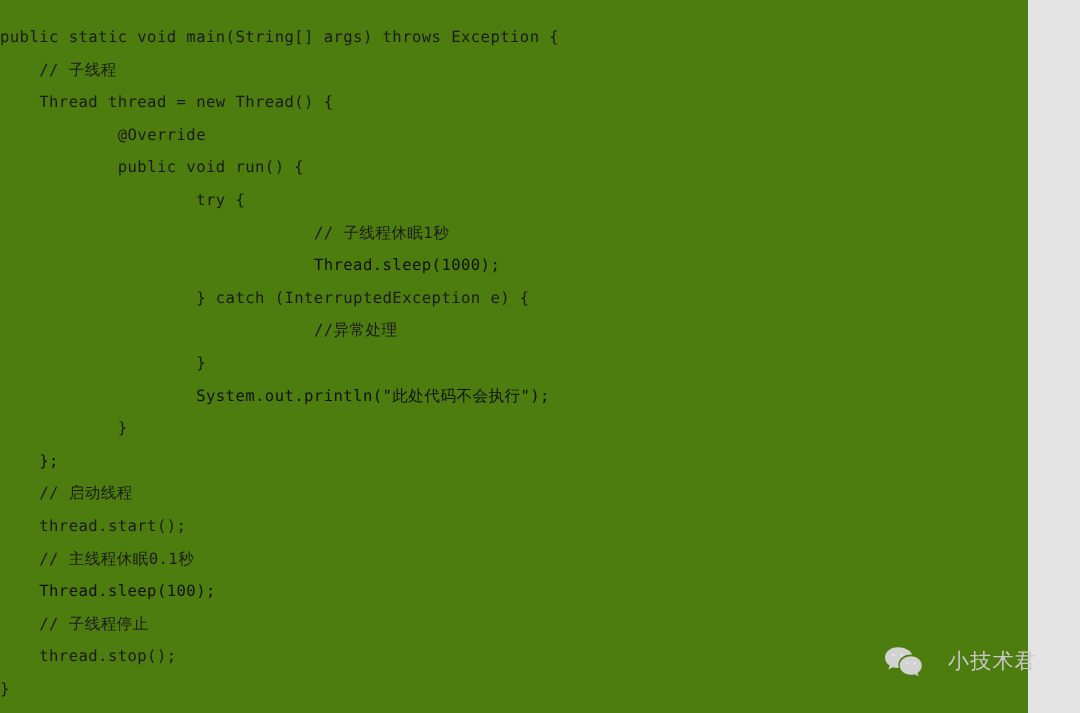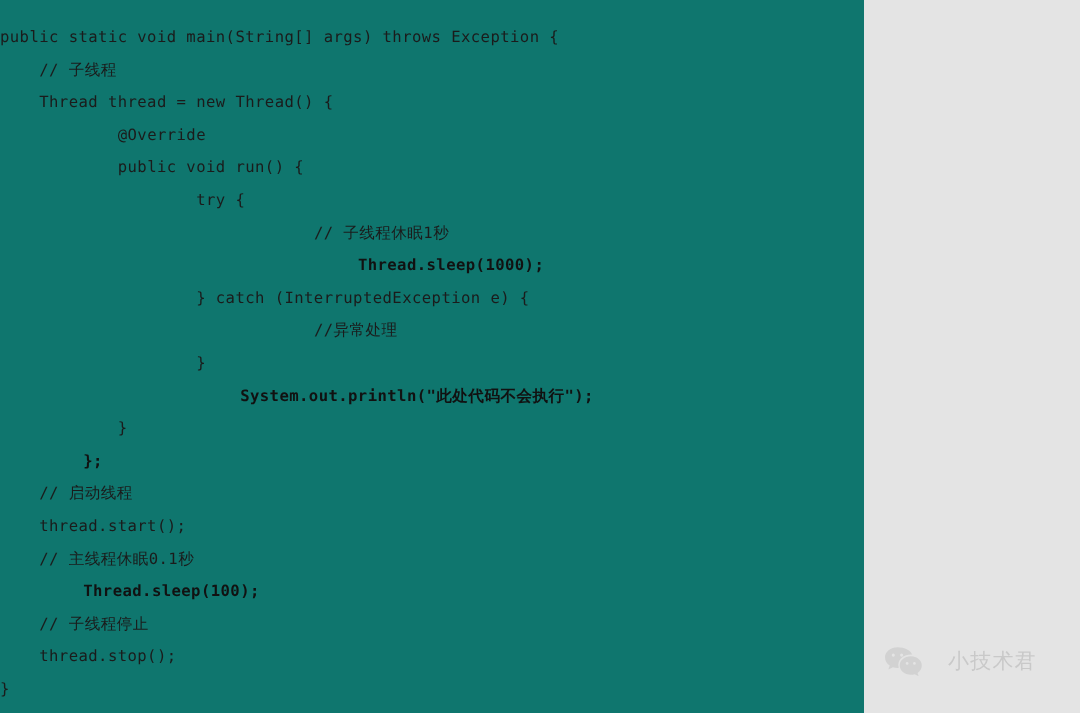--- a/index.html
+++ b/index.html
@@ -8,23 +8,23 @@
   }
   body {
     width: 1080px;
     height: 713px;
     background: #e4e4e4;
     font-family: "DejaVu Sans Mono", monospace;
     overflow: hidden;
   }
   #page {
     position: relative;
-    width: 864px;
+    width: 1028px;
     height: 713px;
-    background: #0f766e;
+    background: #4d7c0f;
     box-sizing: border-box;
   }
   #code-block {
     position: absolute;
     left: 0;
     top: 0;
     width: 1080px;
     padding: 21px 0 0 0;
     margin: 0;
     box-sizing: border-box;
@@ -35,23 +35,22 @@
     line-height: 32.6px;
     font-family: "DejaVu Sans Mono", monospace;
     font-size: 15.6px;
     letter-spacing: 0.42px;
     color: #1b1b1b;
     white-space: pre;
     font-weight: 400;
     text-rendering: geometricPrecision;
   }
   .code-line.bold {
-    font-weight: 700;
+    font-weight: 400;
     color: #111111;
-    padding-left: 44px;
   }
   .code-line .ind {
     display: inline-block;
     white-space: pre;
   }
   
   #watermark {
     position: absolute;
     left: 884px;
     top: 646px;

